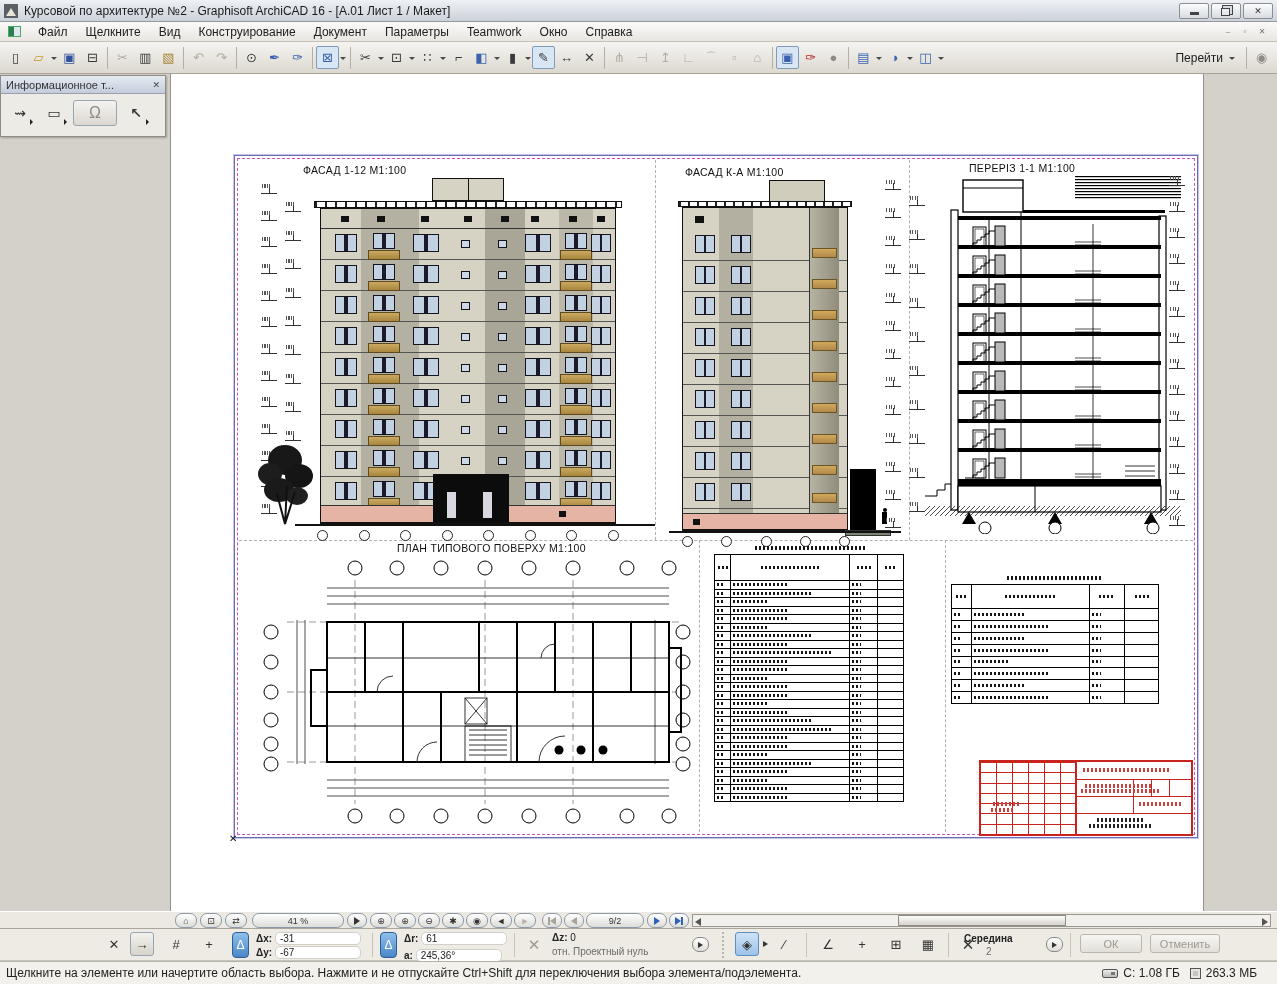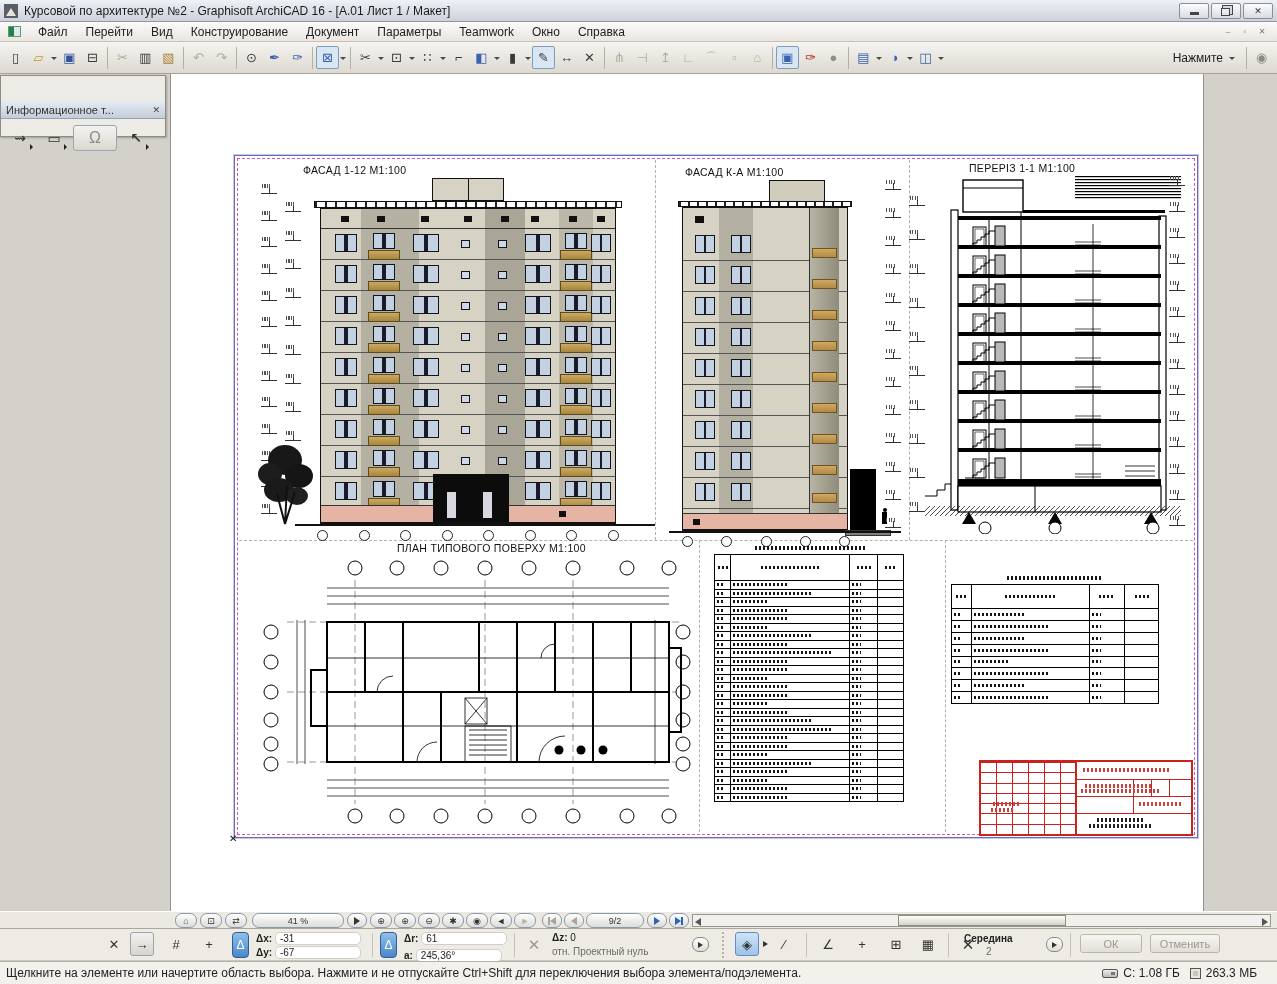--- a/index.html
+++ b/index.html
@@ -45,21 +45,21 @@
 
   
   .workspace { position:absolute; left:0; top:74px; right:0; height:837px; background:#d4d1ca; }
   .canvas { position:absolute; left:170px; top:0; width:1034px; bottom:0; background:#fff;
     border-left:1px solid #979289; border-right:1px solid #979289; }
 
   
   .palette { position:absolute; left:0; top:1px; width:166px; height:62px; background:#edebe5;
     border:1px solid #8f8c84; box-shadow:1px 1px 2px rgba(0,0,0,.25); }
   .pal-title { height:18px; background:linear-gradient(#e6ebf2,#c3cddb); border-bottom:1px solid #9aa0ab;
-    display:flex; align-items:center; padding:0 5px; font-size:11px; color:#333;margin-top:25px; }
+    display:flex; align-items:center; padding:0 5px; font-size:11px; color:#333; }
   .pal-x { margin-left:auto; font-size:9px; color:#444; }
   .pal-body { display:flex; align-items:center; gap:4px; padding:6px 4px; }
   .ptool { position:relative; width:30px; height:26px; display:flex; align-items:center; justify-content:center; font-size:14px; color:#333; }
   .ptool .fly { position:absolute; right:-1px; bottom:1px; width:0; height:0; border:3px solid transparent; border-left-color:#222; }
   .ptool.pressed { border:1px solid #9aa5b2; border-radius:3px; background:linear-gradient(#f4f3f0,#dcd8d0); width:44px; color:#8e8b84; font-size:16px; }
 
   
   .sheet { position:absolute; left:63px; top:81px; width:964px; height:683px; background:#fff;
     border:1px solid #6a6ab8; box-shadow:0 0 0 1px #c8c8e6; }
   .sheet::before { content:""; position:absolute; inset:2px; border:1px dashed #cf58b0; pointer-events:none; }
@@ -232,21 +232,21 @@
         </div>
       <div class="wbtn">
           <span>✕</span>
         </div>
     </div>
   </div>
 
   <div class="menubar">
     <div class="menuicon"></div>
     <span class="mitem">Файл</span>
-    <span class="mitem">Перейти</span>
+    <span class="mitem">Щелкните</span>
     <span class="mitem">Вид</span>
     <span class="mitem">Конструирование</span>
     <span class="mitem">Документ</span>
     <span class="mitem">Параметры</span>
     <span class="mitem">Teamwork</span>
     <span class="mitem">Окно</span>
     <span class="mitem">Справка</span>
     <div class="mdibtns">
       <span class="mdib">–</span>
       <span class="mdib">▫</span>
@@ -372,21 +372,21 @@
       <div class="dd"></div>
     <div class="tb">
         <span class="c-blue">◑</span>
       </div>
       <div class="dd"></div>
     <div class="tb">
         <span class="c-blue">◫</span>
       </div>
       <div class="dd"></div>
     <div class="goto">
-      <span>Нажмите</span>
+      <span>Перейти</span>
         <div class="dd"></div>
     </div>
     <div class="tsep"></div>
     <div class="tb">
         <span class="c-grey">◉</span>
       </div>
   </div>
 
   <div class="workspace">
     <div class="canvas">

